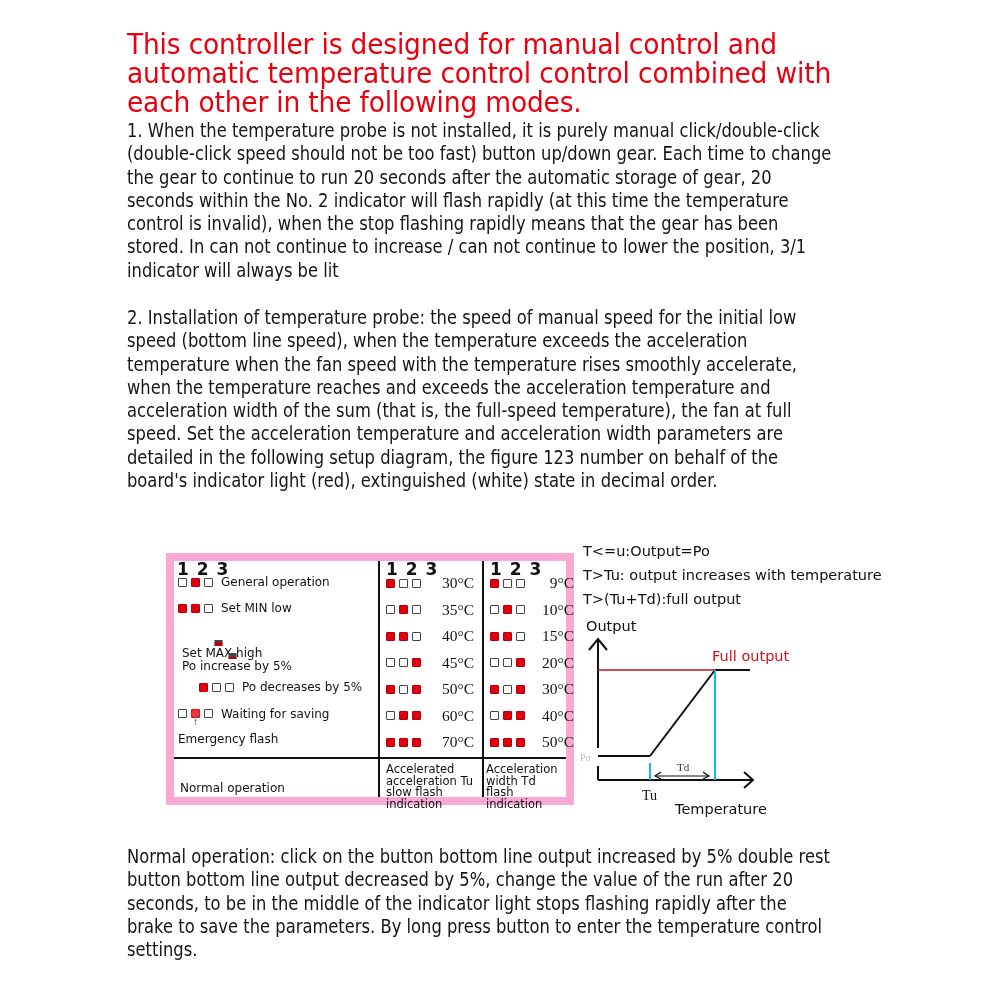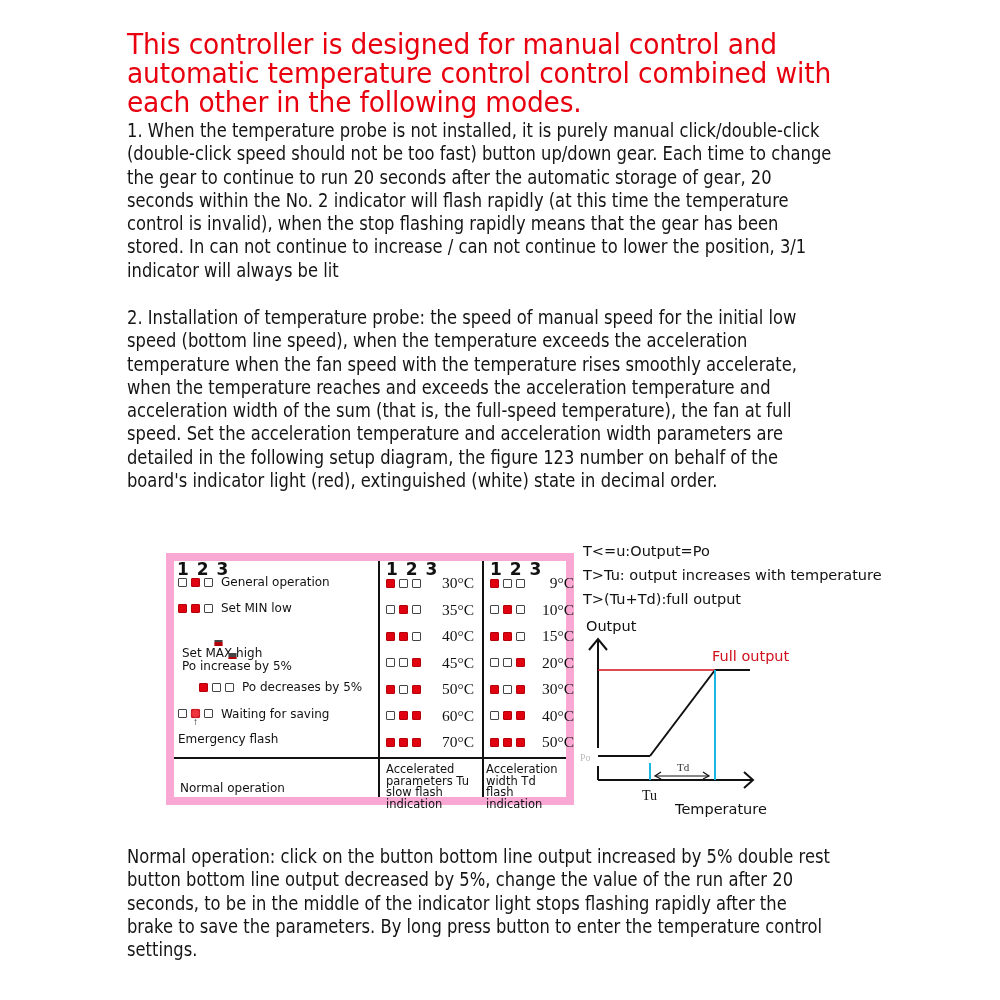--- a/index.html
+++ b/index.html
@@ -181,21 +181,21 @@
         <span class="led on"></span>
         <span class="led on"></span>
         <span class="led on"></span>
         <span class="temp r">50°C</span>
       </div>
     </div>
 
   <div class="cellnote" style="left:6px;top:222px;font-size:12px">Normal operation</div>
   <div class="cellnote" style="left:212px;top:203px">
     <div>Accelerated</div>
-    <div>parameters Tu</div>
+    <div>acceleration Tu</div>
     <div>slow flash</div>
     <div>indication</div>
   </div>
   <div class="cellnote" style="left:312px;top:203px">
     <div>Acceleration</div>
     <div>width Td flash</div>
     <div>indication</div>
   </div>
 </div>
 

